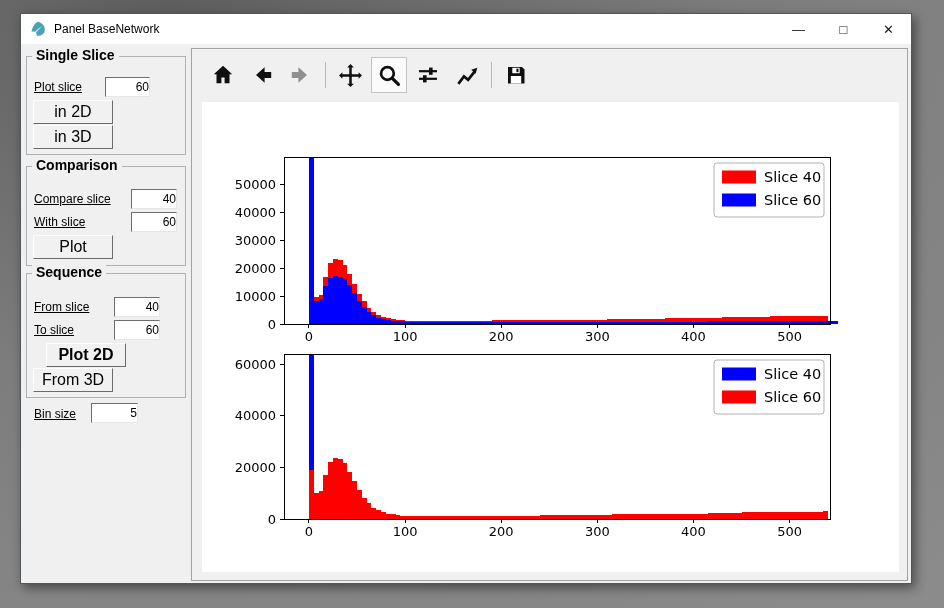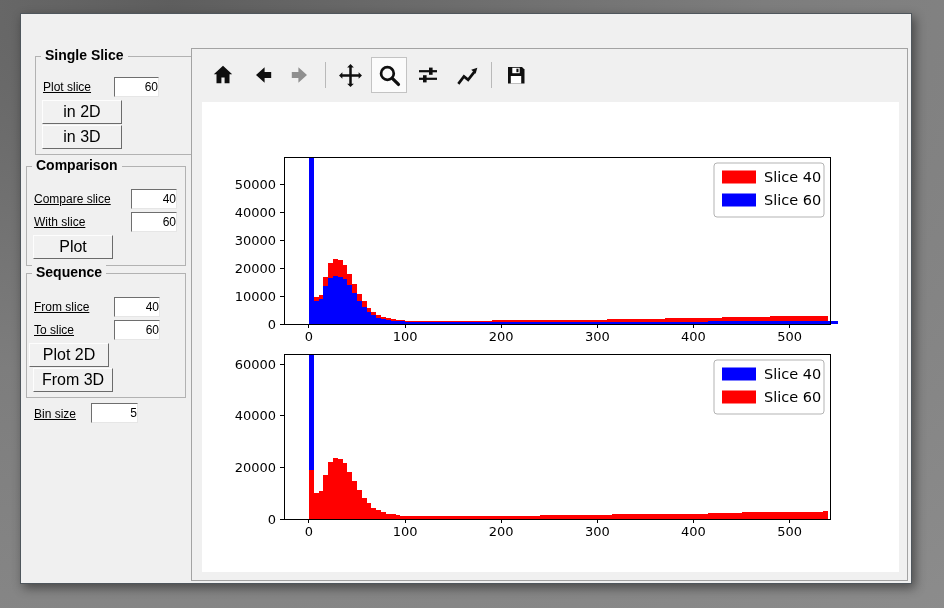--- a/index.html
+++ b/index.html
@@ -38,24 +38,36 @@
   .tbtn.active{background:#fbfbfb;border:1px solid #c3c3c3;}
   .tbtn svg{display:block;}
   .tsep{width:1px;height:26px;background:#b9b9b9;margin:0 6px 0 3px;}
   .canvas{position:absolute;left:10px;top:53px;width:697px;height:470px;background:#ffffff;}
 </style>
 </head>
 <body>
 
 <div class="window">
 
+  <div class="titlebar">
+    <svg class="app-icon" viewBox="0 0 16 16">
+      <path d="M8.2 0.8 C12.2 1.8 15 5 14.8 9 C14.6 12.8 11 15.2 6.8 14.8 C7 11.2 4.4 9.8 1.6 10.8 C2.4 5.8 4.8 1.8 8.2 0.8 Z" fill="#49a3b2"></path>
+      <path d="M3.4 12.6 C6.2 9.2 9.4 6.4 13.2 4.4 C9.8 7 7 10 4.8 13.4 Z" fill="#ffffff" opacity="0.85"></path>
+    </svg>
+    <span class="title-text">Panel BaseNetwork</span>
+    <div class="win-controls">
+      <span class="wbtn">—</span>
+      <span class="wbtn">□</span>
+      <span class="wbtn">✕</span>
+    </div>
+  </div>
 
   <div class="content">
 
-    <div class="groupbox" style="left:14px;top:12px;width:158px;height:97px;padding-left:17px;">
+    <div class="groupbox" style="left:5px;top:12px;width:158px;height:97px;">
       <span class="gtitle">Single Slice</span>
       <span class="flabel" style="left:7px;top:23px;">Plot slice</span>
       <input class="entry" style="left: 78px; top: 20px; width: 45px;" value="60">
       <button class="btn" style="left:6px;top:43px;">in 2D</button>
       <button class="btn" style="left:6px;top:68px;">in 3D</button>
     </div>
 
     <div class="groupbox" style="left:5px;top:122px;width:158px;height:98px;">
       <span class="gtitle">Comparison</span>
       <span class="flabel" style="left:7px;top:25px;">Compare slice</span>
@@ -64,21 +76,21 @@
       <input class="entry" style="left: 104px; top: 45px; width: 46px;" value="60">
       <button class="btn" style="left:6px;top:68px;">Plot</button>
     </div>
 
     <div class="groupbox" style="left:5px;top:229px;width:158px;height:123px;">
       <span class="gtitle">Sequence</span>
       <span class="flabel" style="left:7px;top:26px;">From slice</span>
       <input class="entry" style="left: 87px; top: 23px; width: 46px;" value="40">
       <span class="flabel" style="left:7px;top:49px;">To slice</span>
       <input class="entry" style="left: 87px; top: 46px; width: 46px;" value="60">
-      <button class="btn" style="left:2px;top:69px;">Plot 2D</button>
+      <button class="btn" style="left:19px;top:69px;font-weight:bold;">Plot 2D</button>
       <button class="btn" style="left:6px;top:94px;">From 3D</button>
     </div>
 
     <span class="flabel" style="left:13px;top:363px;">Bin size</span>
     <input class="entry" style="left: 70px; top: 359px; width: 47px;" value="5">
 
     <div class="plotframe">
 
       <div class="toolbar">
         <div class="tbtn">

